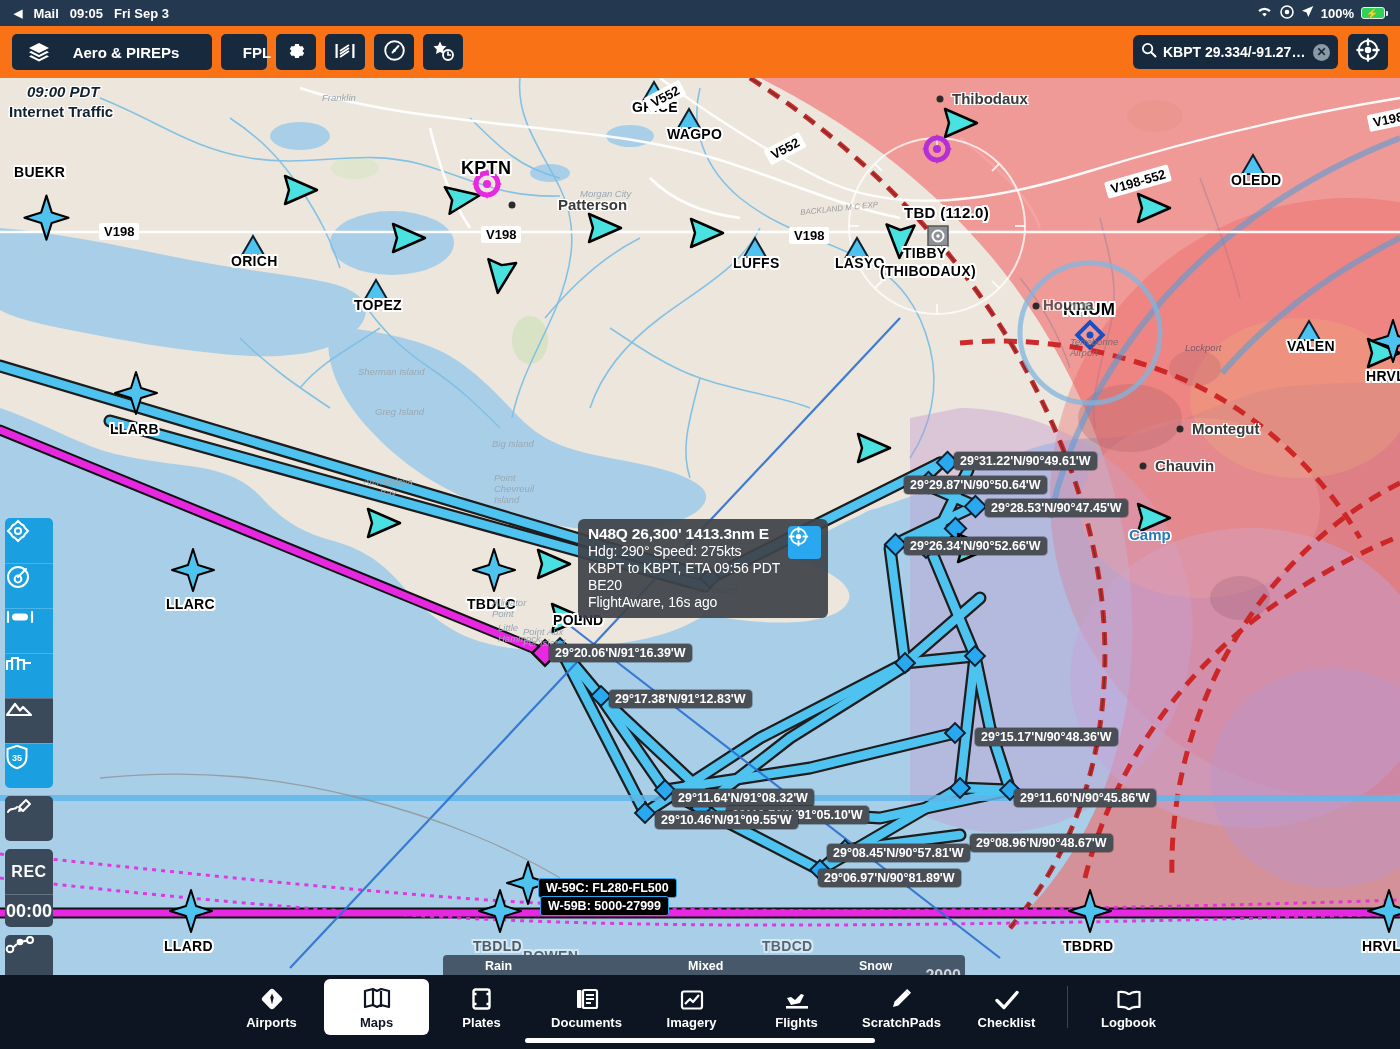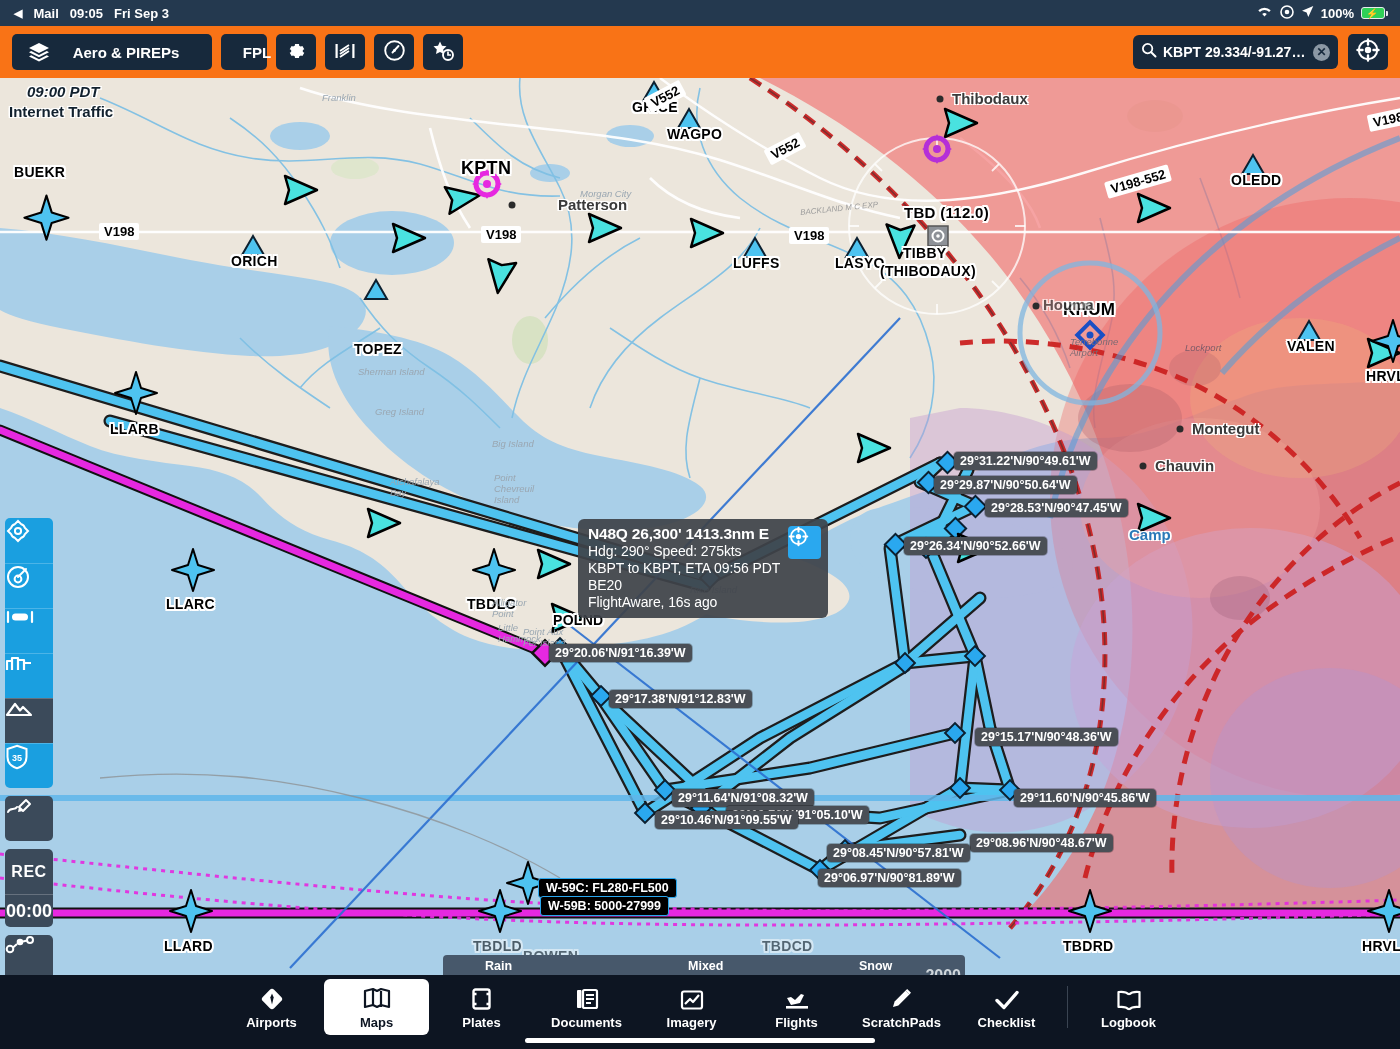--- a/index.html
+++ b/index.html
@@ -492,21 +492,21 @@
       </g>
     </svg>
 
     <div class="overlay-text" style="left:27px;top:5px;font-style:italic;">09:00 PDT</div>
     <div class="overlay-text" style="left:9px;top:25px;">Internet Traffic</div>
 
     <div class="mlabel fix-label" style="left:14px;top:86px;">BUEKR</div>
     <div class="mlabel fix-label" style="left:632px;top:21px;">GRICE</div>
     <div class="mlabel fix-label" style="left:667px;top:48px;">WAGPO</div>
     <div class="mlabel fix-label" style="left:231px;top:175px;">ORICH</div>
-    <div class="mlabel fix-label" style="left:354px;top:219px;margin-top:44px;">TOPEZ</div>
+    <div class="mlabel fix-label" style="left:354px;top:219px;">TOPEZ</div>
     <div class="mlabel fix-label" style="left:733px;top:177px;">LUFFS</div>
     <div class="mlabel fix-label" style="left:835px;top:177px;">LASYO</div>
     <div class="mlabel fix-label" style="left:1231px;top:94px;">OLEDD</div>
     <div class="mlabel fix-label" style="left:1287px;top:260px;">VALEN</div>
     <div class="mlabel fix-label" style="left:110px;top:343px;">LLARB</div>
     <div class="mlabel fix-label" style="left:166px;top:518px;">LLARC</div>
     <div class="mlabel fix-label" style="left:164px;top:860px;">LLARD</div>
     <div class="mlabel fix-label" style="left:467px;top:518px;">TBDLC</div>
     <div class="mlabel fix-label" style="left:473px;top:860px;opacity:.55;">TBDLD</div>
     <div class="mlabel fix-label" style="left:1063px;top:860px;">TBDRD</div>
@@ -523,21 +523,21 @@
     <div class="mlabel city-label" style="left:1192px;top:342px;">Montegut</div>
     <div class="mlabel city-label" style="left:1155px;top:379px;">Chauvin</div>
     <div class="mlabel city-label" style="left:1043px;top:218px;opacity:.75;">Houma</div>
     <div class="mlabel city-label" style="left:1129px;top:448px;color:#2a79b8;">Camp</div>
 
     <div class="geo-label" style="left:322px;top:14px;">Franklin</div>
     <div class="geo-label" style="left:580px;top:110px;">Morgan City</div>
     <div class="geo-label" style="left:358px;top:288px;">Sherman Island</div>
     <div class="geo-label" style="left:375px;top:328px;">Greg Island</div>
     <div class="geo-label" style="left:492px;top:360px;">Big Island</div>
-    <div class="geo-label" style="left:358px;top:398px;width:60px;white-space:normal;text-align:left;margin-left:32px;">Atchafalaya Bay</div>
+    <div class="geo-label" style="left:358px;top:398px;width:60px;white-space:normal;text-align:center;">Atchafalaya Bay</div>
     <div class="geo-label" style="left:494px;top:394px;width:60px;white-space:normal;">Point Chevreuil Island</div>
     <div class="geo-label" style="left:690px;top:506px;">Rice Island</div>
     <div class="geo-label" style="left:492px;top:519px;width:46px;white-space:normal;">Alligator Point</div>
     <div class="geo-label" style="left:498px;top:544px;width:46px;white-space:normal;">Little Hammock</div>
     <div class="geo-label" style="left:523px;top:548px;width:46px;white-space:normal;">Point Aux Fer Island</div>
     <div class="geo-label" style="left:1185px;top:264px;color:#7d5a68;">Lockport</div>
     <div class="geo-label" style="left:1070px;top:258px;width:54px;white-space:normal;color:#7d6a72;">Terrebonne Airport</div>
     <div class="geo-label" style="left:800px;top:126px;font-size:8px;color:#9d9d9d;transform:rotate(-6deg);">BACKLAND M C EXP</div>
 
     <div class="vic-label" style="left:645px;top:10px;transform:rotate(-28deg);">V552</div>
@@ -546,21 +546,21 @@
     <div class="vic-label" style="left:481px;top:148px;">V198</div>
     <div class="vic-label" style="left:789px;top:149px;">V198</div>
     <div class="vic-label" style="left:1105px;top:95px;transform:rotate(-16deg);">V198-552</div>
     <div class="vic-label" style="left:1368px;top:33px;transform:rotate(-12deg);">V198</div>
 
     <div class="mlabel fix-label" style="left:904px;top:126px;font-size:15px;">TBD (112.0)</div>
     <div class="mlabel fix-label" style="left:903px;top:167px;">TIBBY</div>
     <div class="mlabel fix-label" style="left:880px;top:185px;">(THIBODAUX)</div>
 
     <div class="coord-label" style="left:954px;top:374px;">29°31.22'N/90°49.61'W</div>
-    <div class="coord-label" style="left:934px;top:398px;text-align:right;">29°29.87'N/90°50.64'W</div>
+    <div class="coord-label" style="left:904px;top:398px;text-align:right;">29°29.87'N/90°50.64'W</div>
     <div class="coord-label" style="left:985px;top:421px;">29°28.53'N/90°47.45'W</div>
     <div class="coord-label" style="left:904px;top:459px;">29°26.34'N/90°52.66'W</div>
     <div class="coord-label" style="left:549px;top:566px;">29°20.06'N/91°16.39'W</div>
     <div class="coord-label" style="left:609px;top:612px;">29°17.38'N/91°12.83'W</div>
     <div class="coord-label" style="left:975px;top:650px;">29°15.17'N/90°48.36'W</div>
     <div class="coord-label" style="left:672px;top:711px;">29°11.64'N/91°08.32'W</div>
     <div class="coord-label" style="left:1014px;top:711px;">29°11.60'N/90°45.86'W</div>
     <div class="coord-label" style="left:726px;top:728px;">29°10.76'N/91°05.10'W</div>
     <div class="coord-label" style="left:655px;top:733px;">29°10.46'N/91°09.55'W</div>
     <div class="coord-label" style="left:970px;top:756px;">29°08.96'N/90°48.67'W</div>

